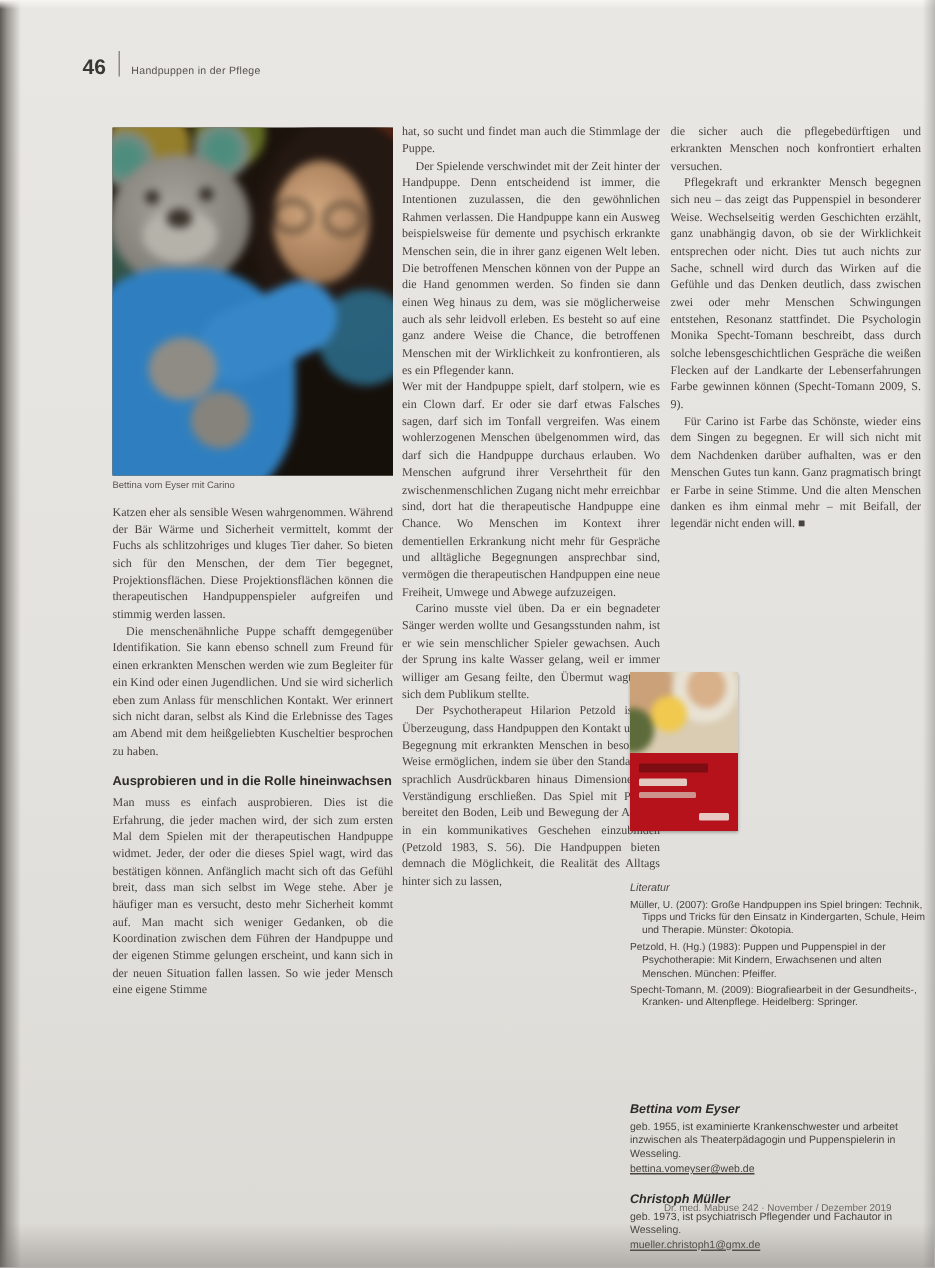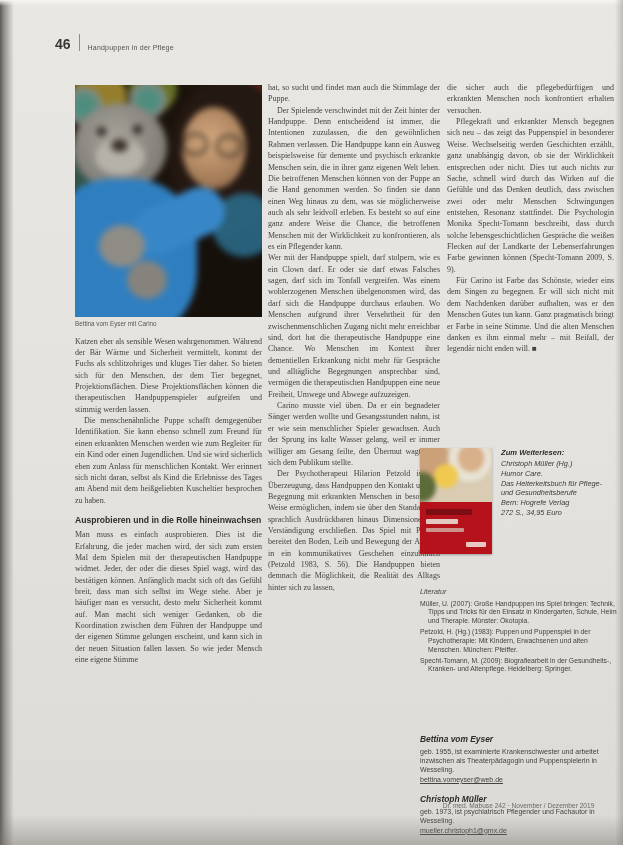--- a/index.html
+++ b/index.html
@@ -138,28 +138,20 @@
         <div class="blob" style="left:-6px;top:30px;width:28px;height:30px;background:#5d6b3a;"></div>
         <div class="blob" style="left:20px;top:22px;width:24px;height:24px;background:#f0c94e;"></div>
       </div>
       <div class="cover-red">
         <div class="cover-bar" style="left:6px;top:7px;width:46px;height:6px;background:#7e0d13;"></div>
         <div class="cover-bar" style="left:6px;top:17px;width:32px;height:5px;background:#e8ddd2;opacity:.9;"></div>
         <div class="cover-bar" style="left:6px;top:26px;width:38px;height:4px;background:#d9c9bd;opacity:.7;"></div>
         <div class="cover-bar" style="right:6px;bottom:7px;width:20px;height:5px;background:#f0e9e0;opacity:.85;"></div>
       </div>
     </div>
-    <div class="wl-text">
-      <div class="wl-title">Zum Weiterlesen:</div>
-      <div>Christoph Müller (Hg.)</div>
-      <div>Humor Care.</div>
-      <div>Das Heiterkeitsbuch für Pflege- und Gesundheitsberufe</div>
-      <div>Bern: Hogrefe Verlag</div>
-      <div>272 S., 34,95 Euro</div>
-    </div>
   </div>
 
   <div class="literatur">
     <div class="lit-heading">Literatur</div>
     <p class="lit-ref">Müller, U. (2007): Große Handpuppen ins Spiel bringen: Technik, Tipps und Tricks für den Einsatz in Kindergarten, Schule, Heim und Therapie. Münster: Ökotopia.</p>
     <p class="lit-ref">Petzold, H. (Hg.) (1983): Puppen und Puppenspiel in der Psychotherapie: Mit Kindern, Erwachsenen und alten Menschen. München: Pfeiffer.</p>
     <p class="lit-ref">Specht-Tomann, M. (2009): Biografiearbeit in der Gesundheits-, Kranken- und Altenpflege. Heidelberg: Springer.</p>
   </div>
 
   <div class="authors">

